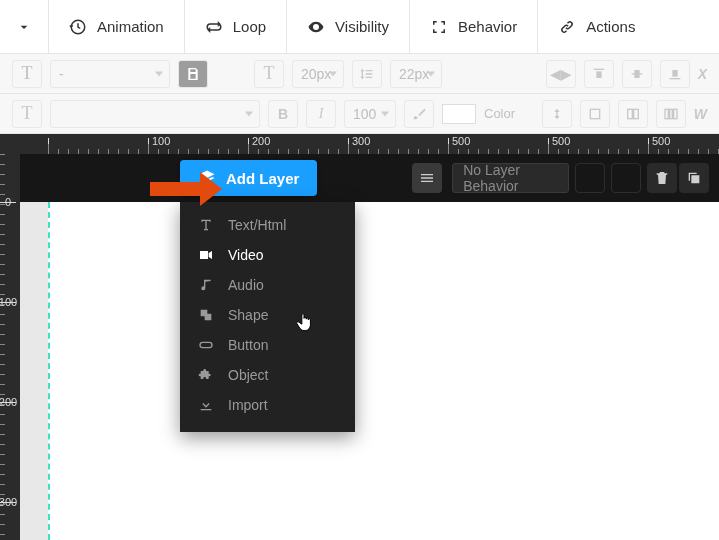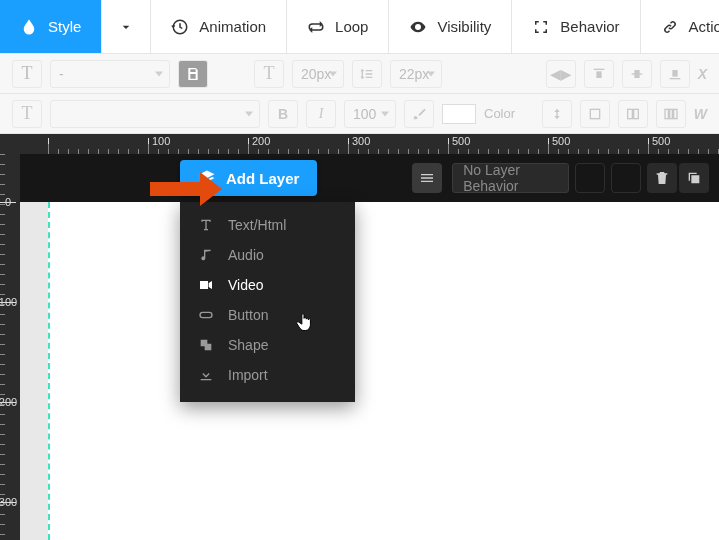--- a/index.html
+++ b/index.html
@@ -65,28 +65,20 @@
   .hand-cursor { position:absolute; left:295px; top:178px; z-index:20; font-size:16px; color:#000; text-shadow:0 0 2px #fff; pointer-events:none;}
 
   svg { display:block; }
   .ico { width:16px; height:16px; }
   .ico18 { width:18px; height:18px; }
 </style>
 </head>
 <body>
 
 <div class="tabbar">
-  <div class="tab active">
-    <span>
-      <svg class="ico18" viewBox="0 0 24 24" fill="#fff">
-          <path d="M12 2C8 8 5 11 5 15a7 7 0 0014 0c0-4-3-7-7-13z"></path>
-        </svg>
-    </span>
-    <span>Style</span>
-  </div>
   <div class="tab caret">
     <span>
       <svg class="ico" viewBox="0 0 24 24" fill="#333">
           <path d="M7 10l5 5 5-5z"></path>
         </svg>
     </span>
   </div>
   <div class="tab">
     <span>
       <svg class="ico18" viewBox="0 0 24 24" fill="none" stroke="#333" stroke-width="2">
@@ -417,51 +409,59 @@
 
   <div class="dropdown">
     <div class="dd-item">
       <span>
           <svg class="ico" viewBox="0 0 24 24" fill="#9a9a9a">
             <path d="M5 4h14v3h-2V6h-4v12h2v2H9v-2h2V6H7v1H5z"></path>
           </svg>
         </span>
       <span>Text/Html</span>
     </div>
+    <div class="dd-item hover">
+      <span>
+          <svg class="ico" viewBox="0 0 24 24" fill="#fff">
+            <path d="M3 6h12v12H3zm13 3l5-3v12l-5-3z"></path>
+          </svg>
+        </span>
+      <span>Video</span>
+    </div>
     <div class="dd-item">
       <span>
           <svg class="ico" viewBox="0 0 24 24" fill="#9a9a9a">
             <path d="M9 4h10v2l-8 1v10a3 3 0 11-2-2.83V4z"></path>
           </svg>
         </span>
       <span>Audio</span>
     </div>
-    <div class="dd-item hover">
-      <span>
-          <svg class="ico" viewBox="0 0 24 24" fill="#fff">
-            <path d="M3 6h12v12H3zm13 3l5-3v12l-5-3z"></path>
-          </svg>
-        </span>
-      <span>Video</span>
+    <div class="dd-item">
+      <span>
+          <svg class="ico" viewBox="0 0 24 24" fill="#9a9a9a">
+            <path d="M4 4h10v10H4zm6 6h10v10H10z"></path>
+          </svg>
+        </span>
+      <span>Shape</span>
     </div>
     <div class="dd-item">
       <span>
           <svg class="ico" viewBox="0 0 24 24" fill="none" stroke="#9a9a9a" stroke-width="2">
             <rect x="3" y="8" width="18" height="8" rx="4"></rect>
           </svg>
         </span>
       <span>Button</span>
     </div>
     <div class="dd-item">
       <span>
           <svg class="ico" viewBox="0 0 24 24" fill="#9a9a9a">
-            <path d="M4 4h10v10H4zm6 6h10v10H10z"></path>
-          </svg>
-        </span>
-      <span>Shape</span>
+            <path d="M10 3a2 2 0 012 2v1h4v4h1a2 2 0 010 4h-1v4h-4v-1a2 2 0 00-4 0v1H4v-4H3a2 2 0 010-4h1V6h4V5a2 2 0 012-2z"></path>
+          </svg>
+        </span>
+      <span>Object</span>
     </div>
     <div class="dd-item">
       <span>
           <svg class="ico" viewBox="0 0 24 24" fill="#9a9a9a">
             <path d="M12 3v10l4-4 1.4 1.4L12 16l-5.4-5.6L8 9l4 4V3h0zM4 18h16v2H4z"></path>
           </svg>
         </span>
       <span>Import</span>
     </div>
   </div>

